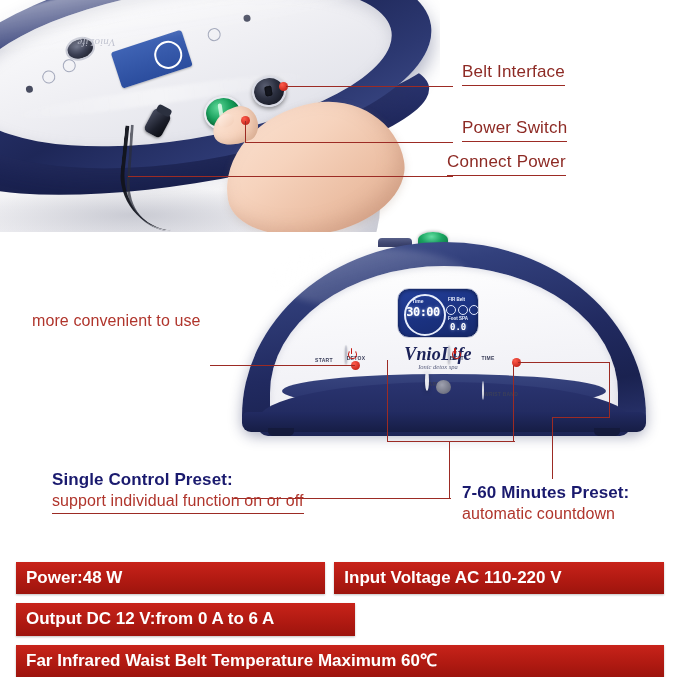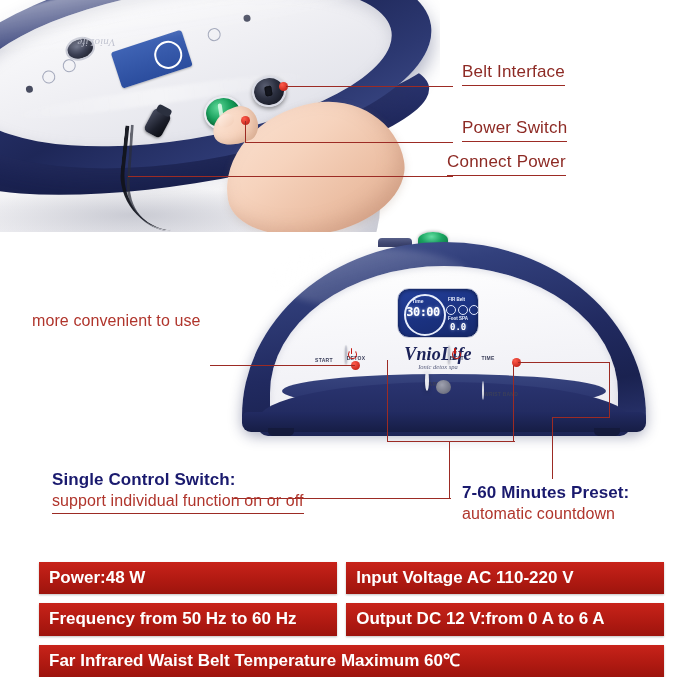--- a/index.html
+++ b/index.html
@@ -333,21 +333,21 @@
   .callout.u{border-bottom:1.4px solid #9c2b24;padding-bottom:3px;}
 
   
   .feat{position:absolute;white-space:nowrap;}
   .feat .ttl{color:#1a1a6e;font-size:17px;font-weight:bold;letter-spacing:.1px;display:block;}
   .feat .sub{color:#b0352c;font-size:16px;letter-spacing:.1px;display:block;margin-top:2px;}
   .feat.ul .sub{border-bottom:1.4px solid #9c2b24;padding-bottom:3px;}
 
   
   .specs{position:absolute;left:16px;top:562px;width:648px;}
-  .spec-row{display:flex;gap:9px;margin-bottom:9px;margin-left:23px;}
+  .spec-row{display:flex;gap:9px;margin-bottom:9px;}
   .spec{
     background:linear-gradient(180deg,#c8231a 0%,#b11a12 55%,#9d140d 100%);
     color:#ffffff;font-size:17px;font-weight:bold;
     padding:5px 10px 6px 10px;
     box-shadow:0 1px 2px rgba(0,0,0,.25);
     white-space:nowrap;
     line-height:1.25;
   }
   .spec.a{width:298px;}
   .spec.b{width:319px;}
@@ -476,36 +476,35 @@
   <div class="ln lh" style="left:518px;top:362px;width:92px;"></div>
   <div class="ln lv" style="left:609px;top:362px;height:56px;"></div>
   <div class="ln lh" style="left:552px;top:417px;width:58px;"></div>
   <div class="ln lv" style="left:552px;top:417px;height:62px;"></div>
 
   <div class="feat" style="left:32px;top:310px;">
     <span class="sub">more convenient to use</span>
   </div>
 
   <div class="feat ul" style="left:52px;top:470px;">
-    <span class="ttl">Single Control Switch:</span>
+    <span class="ttl">Single Control Preset:</span>
     <span class="sub">support individual function on or off</span>
   </div>
 
   <div class="feat" style="left:462px;top:483px;">
     <span class="ttl">7-60 Minutes Preset:</span>
     <span class="sub">automatic countdown</span>
   </div>
 
   <div class="specs">
     <div class="spec-row">
       <div class="spec a">Power:48 W</div>
       <div class="spec b">Input Voltage AC 110-220 V</div>
     </div>
     <div class="spec-row">
-      <div class="spec a">Frequency from 50 Hz to 60 Hz</div>
       <div class="spec b">Output DC 12 V:from 0 A to 6 A</div>
     </div>
     <div class="spec-row">
       <div class="spec full">Far Infrared Waist Belt Temperature Maximum 60℃</div>
     </div>
   </div>
 
 </div>
 
 </body></html>

